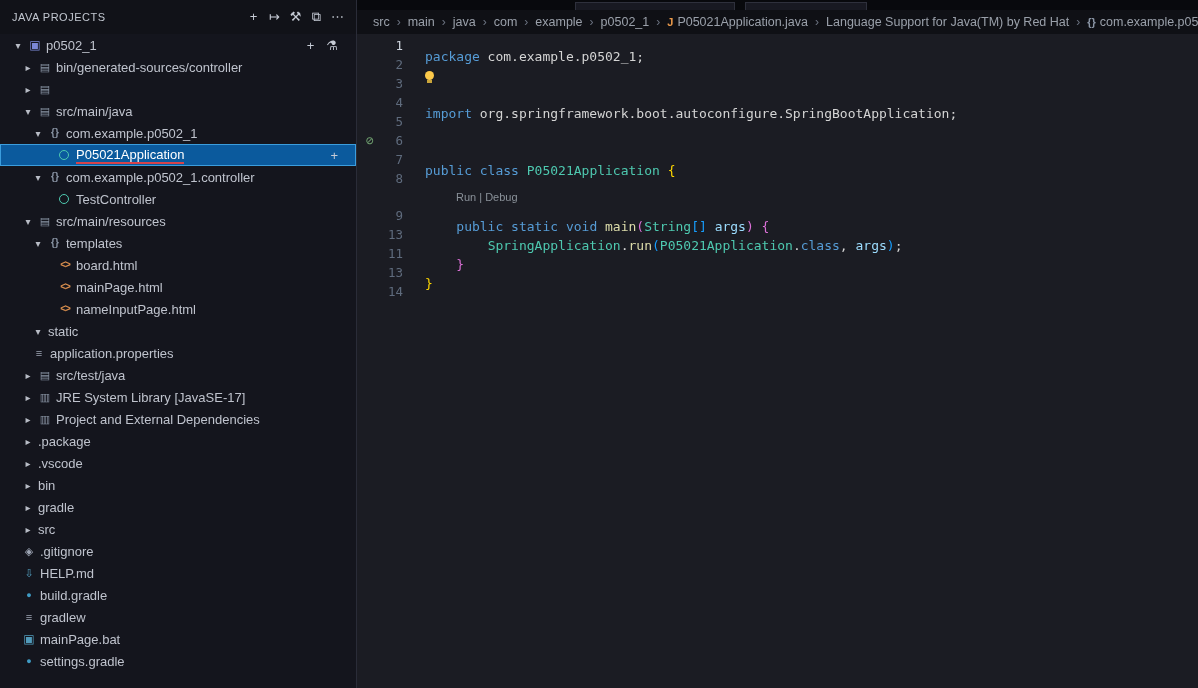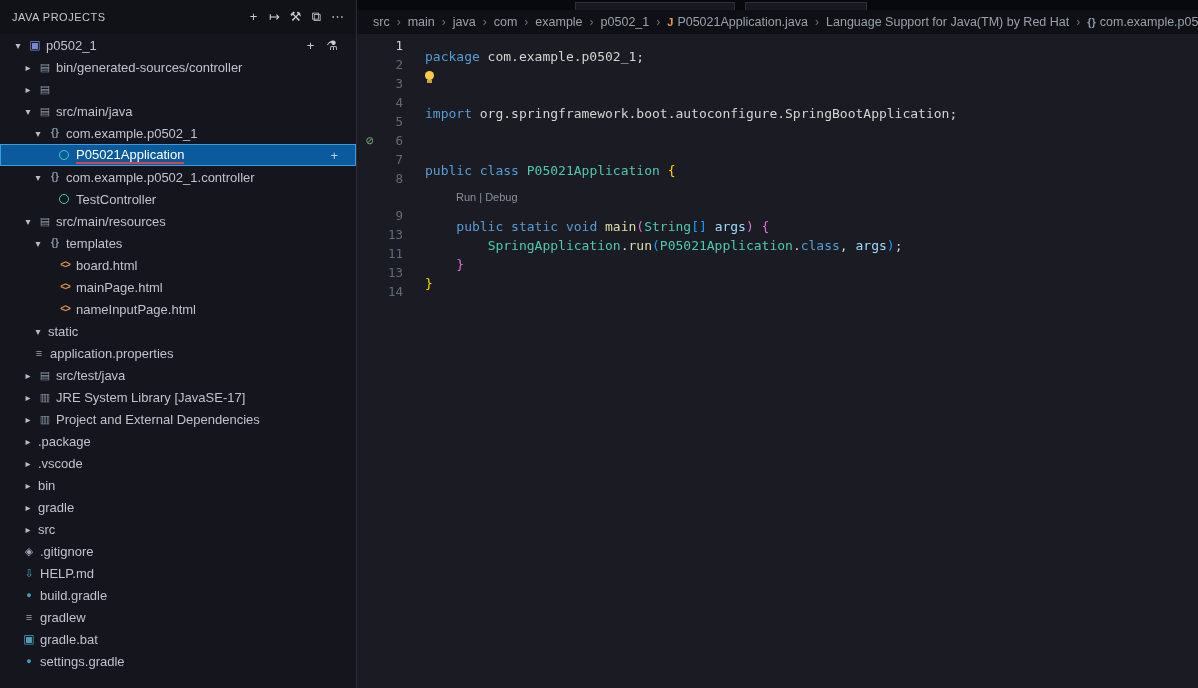--- a/index.html
+++ b/index.html
@@ -234,21 +234,21 @@
         <div class="row" style="padding-left: 20px;">
           <span class="ticon i-gradle" style="color: rgb(63, 155, 196);">●</span>
           <span class="lbl">build.gradle</span>
         </div>
         <div class="row" style="padding-left: 20px;">
           <span class="ticon i-shell" style="color: rgb(157, 165, 180);">≡</span>
           <span class="lbl">gradlew</span>
         </div>
         <div class="row" style="padding-left: 20px;">
           <span class="ticon i-bat" style="color: rgb(81, 154, 186);">▣</span>
-          <span class="lbl">gradle.bat</span>
+          <span class="lbl">mainPage.bat</span>
         </div>
         <div class="row" style="padding-left: 20px;">
           <span class="ticon i-gradle" style="color: rgb(63, 155, 196);">●</span>
           <span class="lbl">settings.gradle</span>
         </div>
       </div>
   </aside>
 
   <main class="editor">
     <div class="tabstrip">

